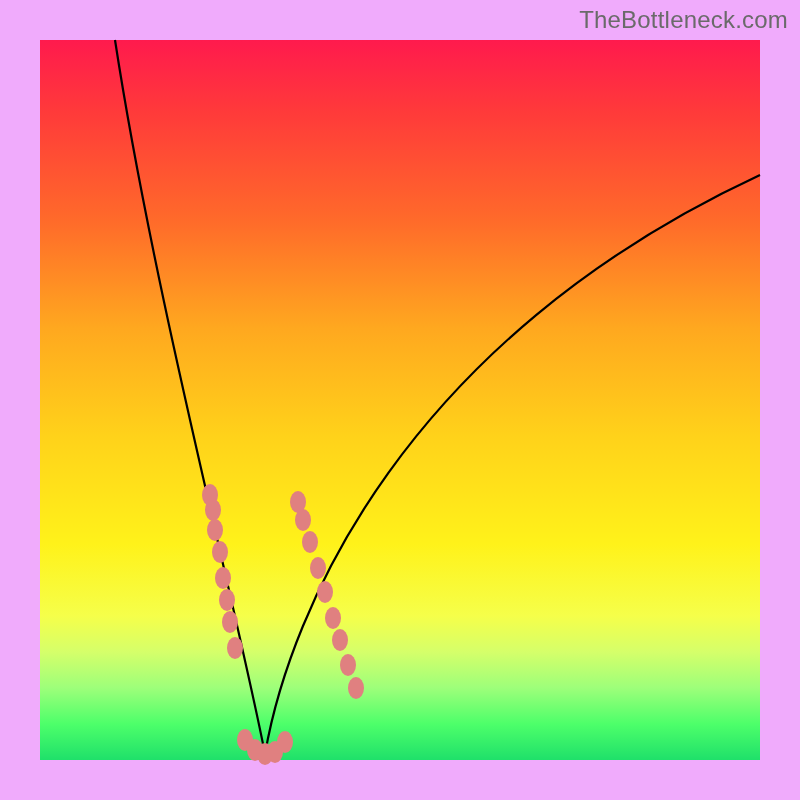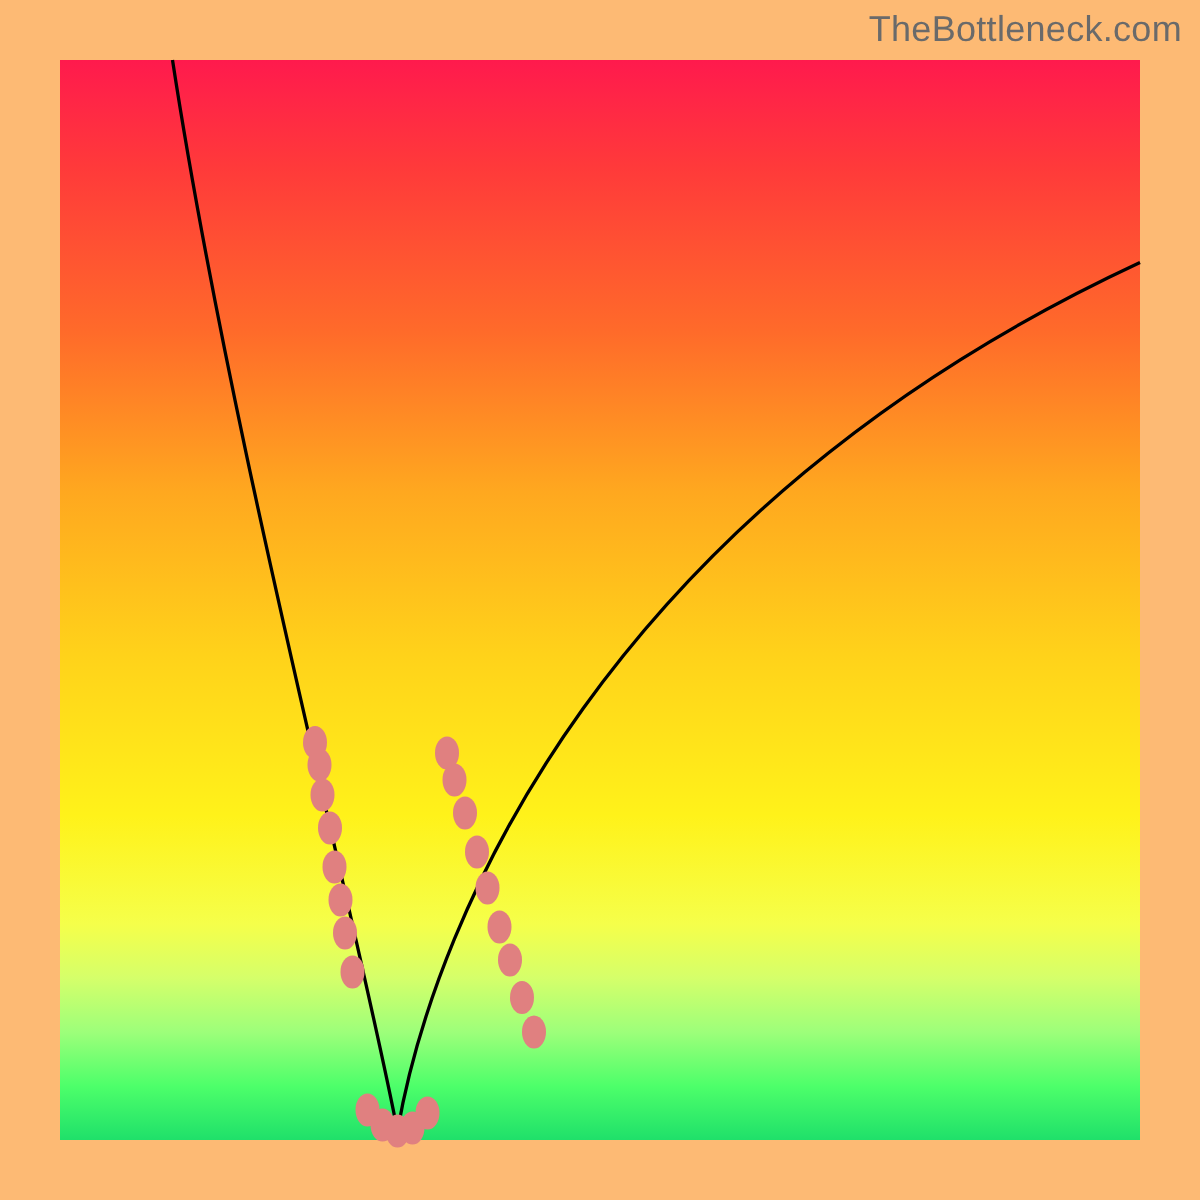--- a/index.html
+++ b/index.html
@@ -8,21 +8,21 @@
     width: 800px;
     height: 800px;
     overflow: hidden;
     background: #000;
     font-family: Arial, Helvetica, sans-serif;
   }
   .frame {
     position: relative;
     width: 800px;
     height: 800px;
-    background: #fdba74;
+    background: #f0abfc;
   }
   .plot {
     position: absolute;
     left: 40px;
     top: 40px;
     width: 720px;
     height: 720px;
     background: linear-gradient(to bottom,
       #ff1a4d 0%,
       #ff3a3a 10%,

